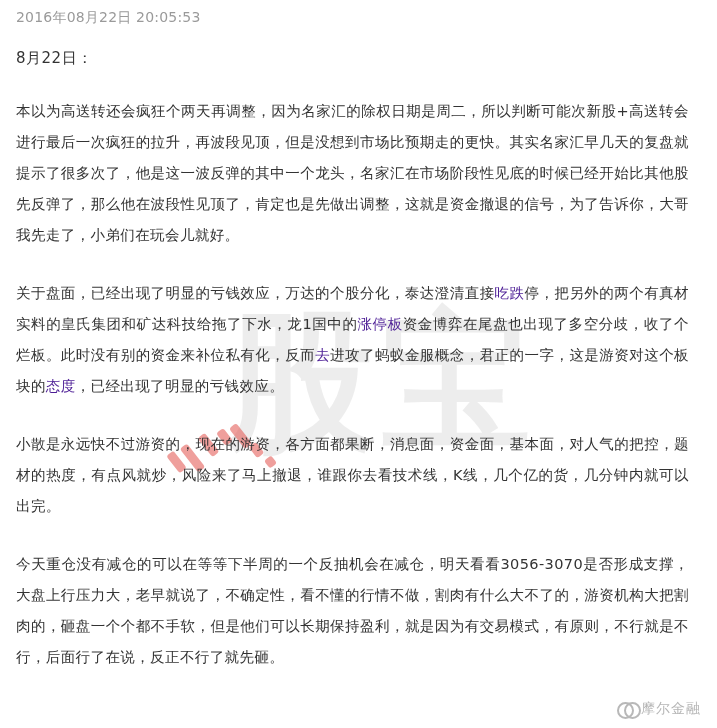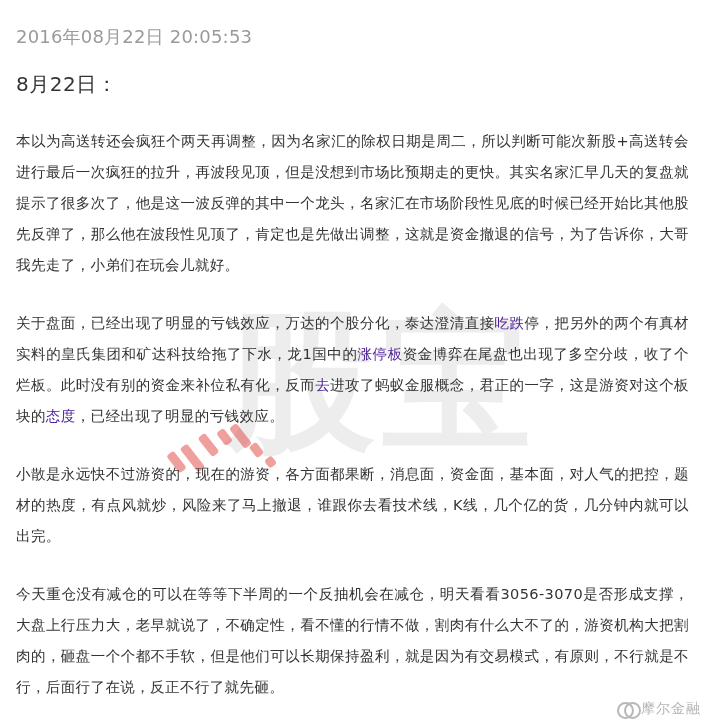--- a/index.html
+++ b/index.html
@@ -16,28 +16,28 @@
     overflow: hidden;
   }
   .page {
     position: relative;
     width: 717px;
     height: 728px;
     box-sizing: border-box;
     padding: 0 14px;
   }
   .timestamp {
-    font-size: 18px;
+    font-size: 14px;
     color: #9a9a9a;
-    padding-top: 25px;
+    padding-top: 9px;
     padding-left: 2px;
     letter-spacing: 0.2px;
   }
   .doc-title {
-    font-size: 20px;
+    font-size: 15px;
     color: #333333;
     margin-top: 22px;
     margin-left: 2px;
     letter-spacing: 0.5px;
   }
   .body-text {
     margin-top: 28px;
     margin-left: 2px;
     margin-right: 14px;
   }

